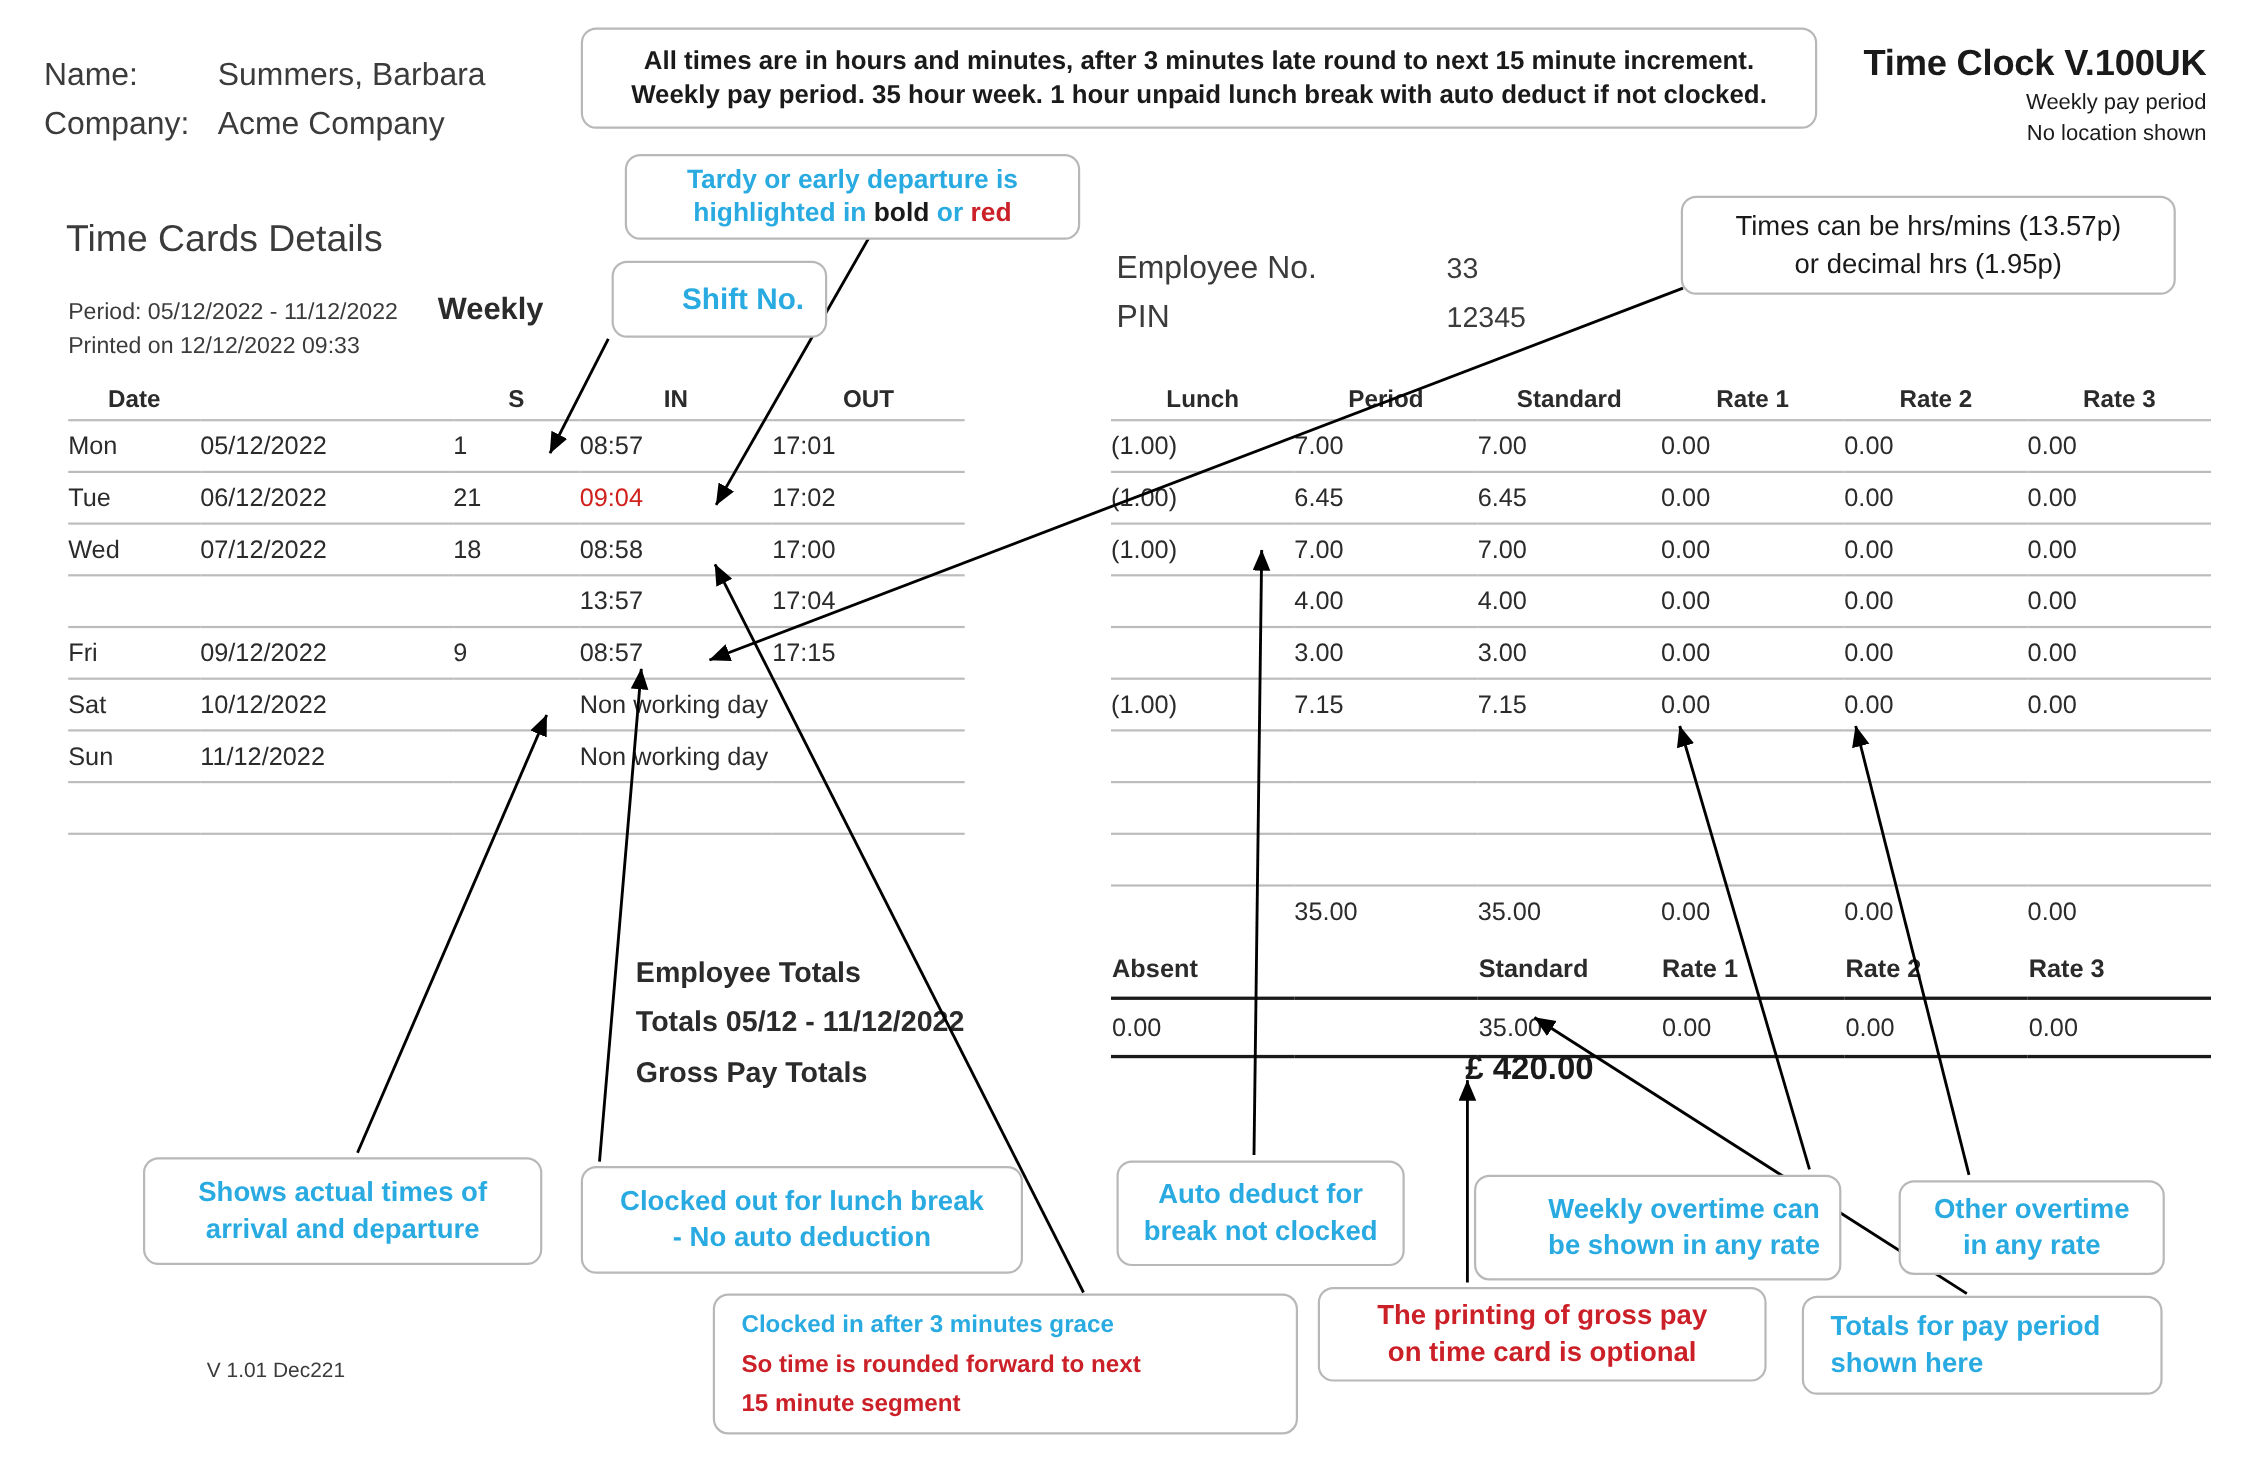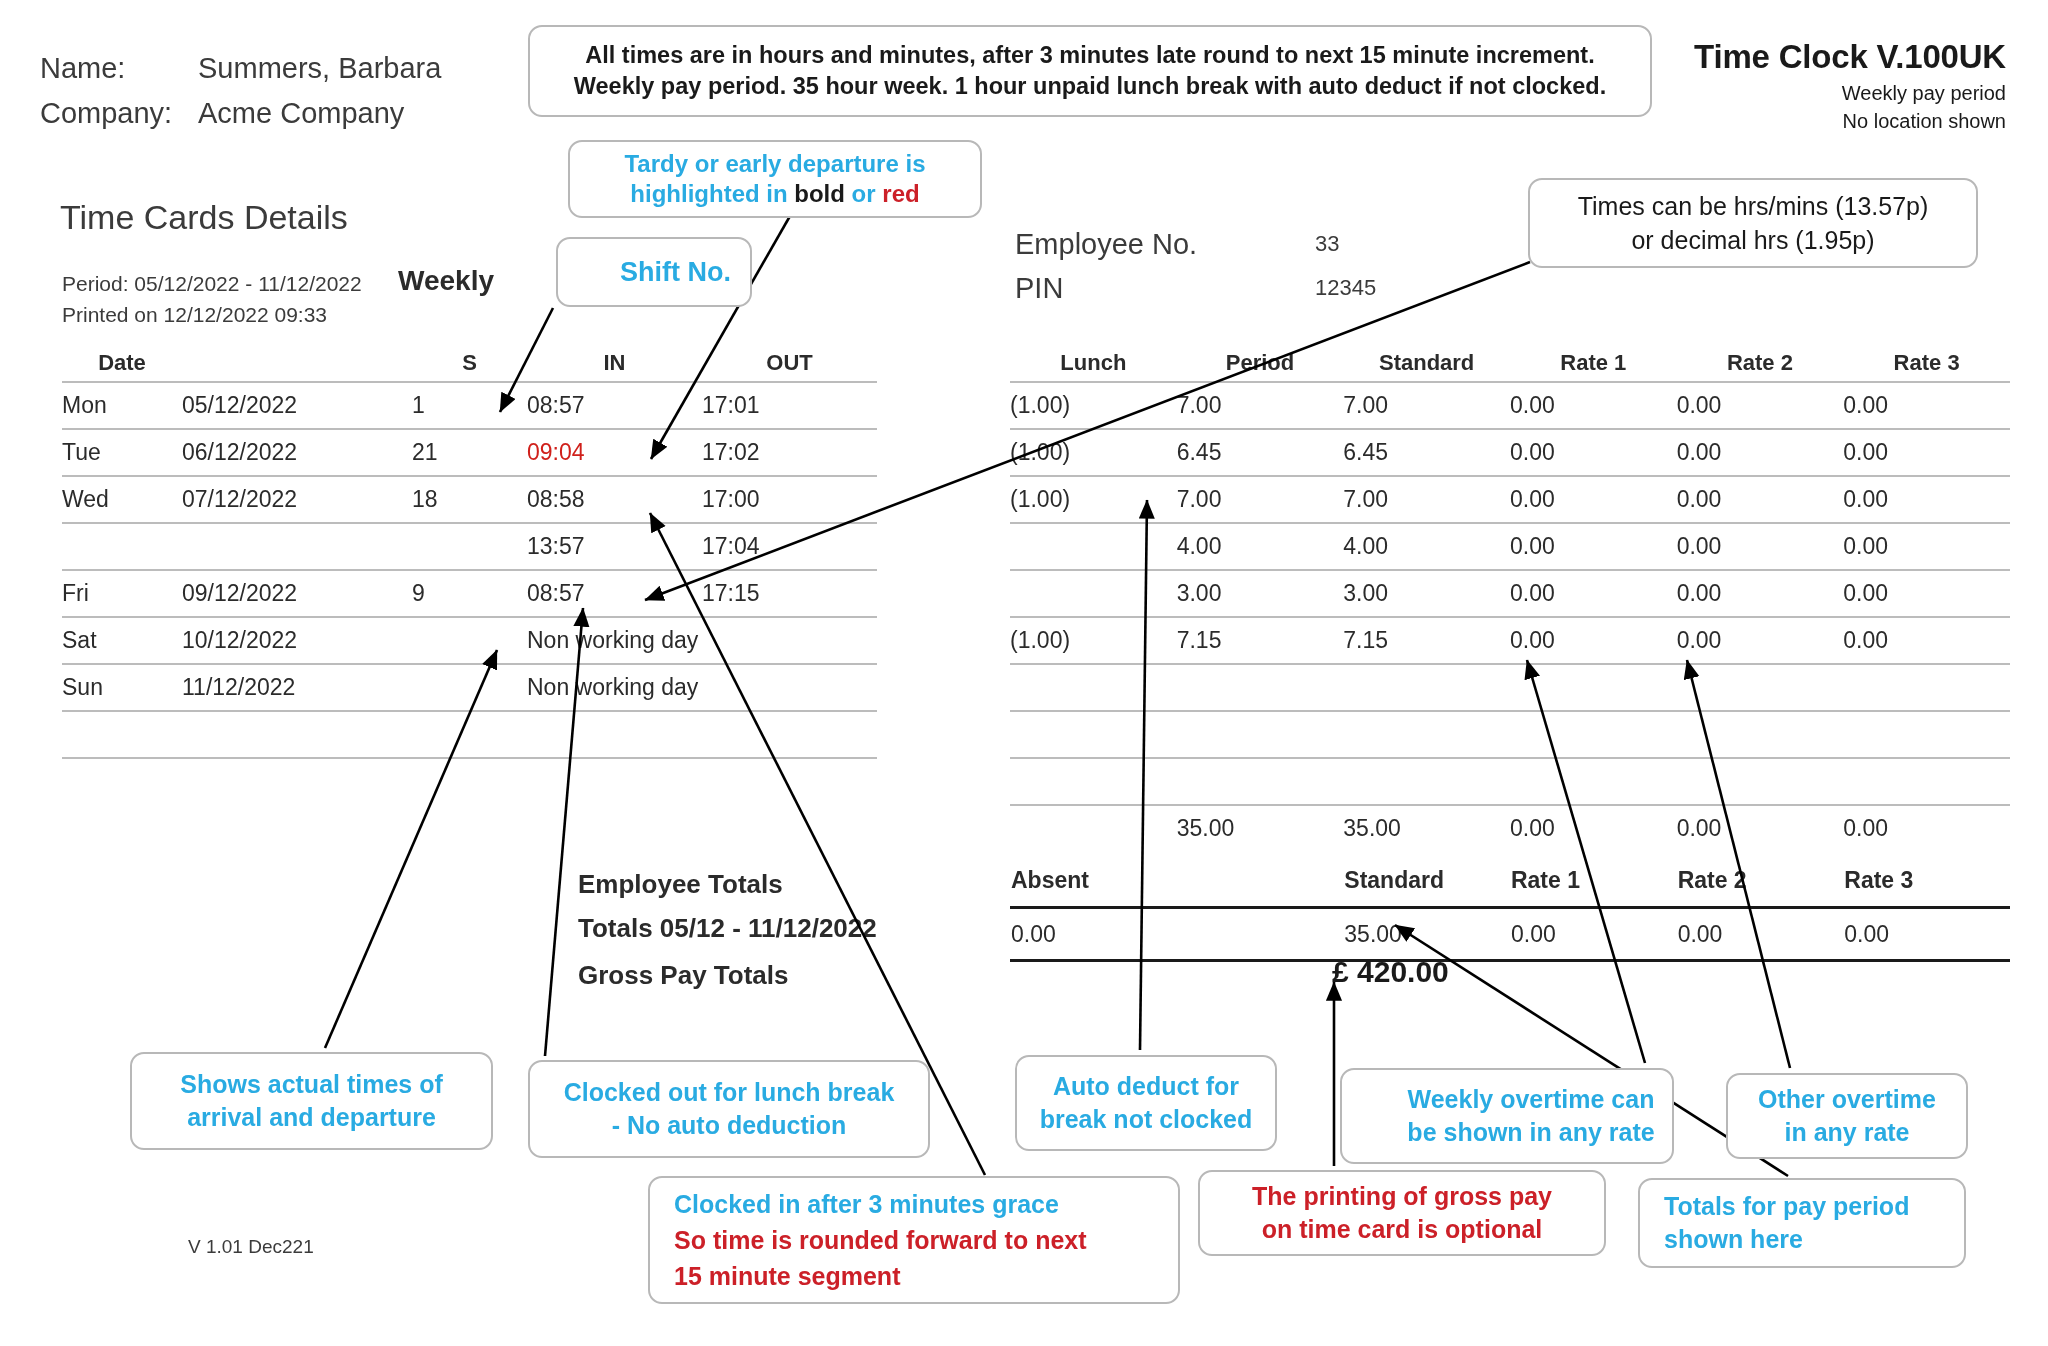--- a/index.html
+++ b/index.html
@@ -41,31 +41,31 @@
   #box-arrival .line{font-size:25px;line-height:33px;}
   #box-lunchout{left:528px;top:1060px;width:402px;height:98px;}
   #box-lunchout .line{font-size:25px;line-height:33px;}
   #box-autoded{left:1015px;top:1055px;width:262px;height:96px;}
   #box-autoded .line{font-size:25px;line-height:33px;}
   #box-weeklyot{left:1340px;top:1068px;width:334px;height:96px;}
   #box-weeklyot .line{font-size:25px;line-height:33px;margin-left:24px;}
   #box-otherot{left:1726px;top:1073px;width:242px;height:86px;}
   #box-otherot .line{font-size:25px;line-height:33px;}
   #box-grace{left:648px;top:1176px;width:532px;height:128px;}
-  #box-grace .line{font-size:25px;line-height:36px;text-align:left;padding-left:24px;box-sizing:border-box;}
+  #box-grace .line{font-size:22px;line-height:36px;text-align:left;padding-left:24px;box-sizing:border-box;}
   #box-gross{left:1198px;top:1170px;width:408px;height:86px;}
   #box-gross .line{font-size:25px;line-height:33px;}
   #box-totalsper{left:1638px;top:1178px;width:328px;height:90px;}
   #box-totalsper .line{font-size:25px;line-height:33px;text-align:left;padding-left:24px;box-sizing:border-box;}
   
   #tcd-title{left:60px;top:198px;font-size:34px;color:#3b3b3b;}
   #period{left:62px;top:268px;font-size:21px;line-height:31px;color:#3b3b3b;}
   #weekly{left:398px;top:265px;font-size:28px;font-weight:bold;color:#2b2b2b;}
   #emp-labels{left:1015px;top:222px;font-size:29px;line-height:44px;color:#3b3b3b;}
-  #emp-values{left:1315px;top:222px;font-size:22px;line-height:44px;color:#3b3b3b;}
+  #emp-values{left:1315px;top:222px;font-size:26px;line-height:44px;color:#3b3b3b;}
   
   table{border-collapse:collapse;}
   .rpt{position:absolute;font-size:23px;color:#2b2b2b;}
   .rpt th{font-weight:bold;text-align:center;padding:0 0 5px 0;font-size:22px;}
   .rpt td{padding:0;height:45px;vertical-align:middle;border-top:2px solid #bcbcbc;}
   .rpt .hdrow th{border:none;}
   #left-table{left:62px;top:350px;width:815px;}
   #left-table col.c-day{width:120px;}
   #left-table col.c-date{width:230px;}
   #left-table col.c-s{width:115px;}

